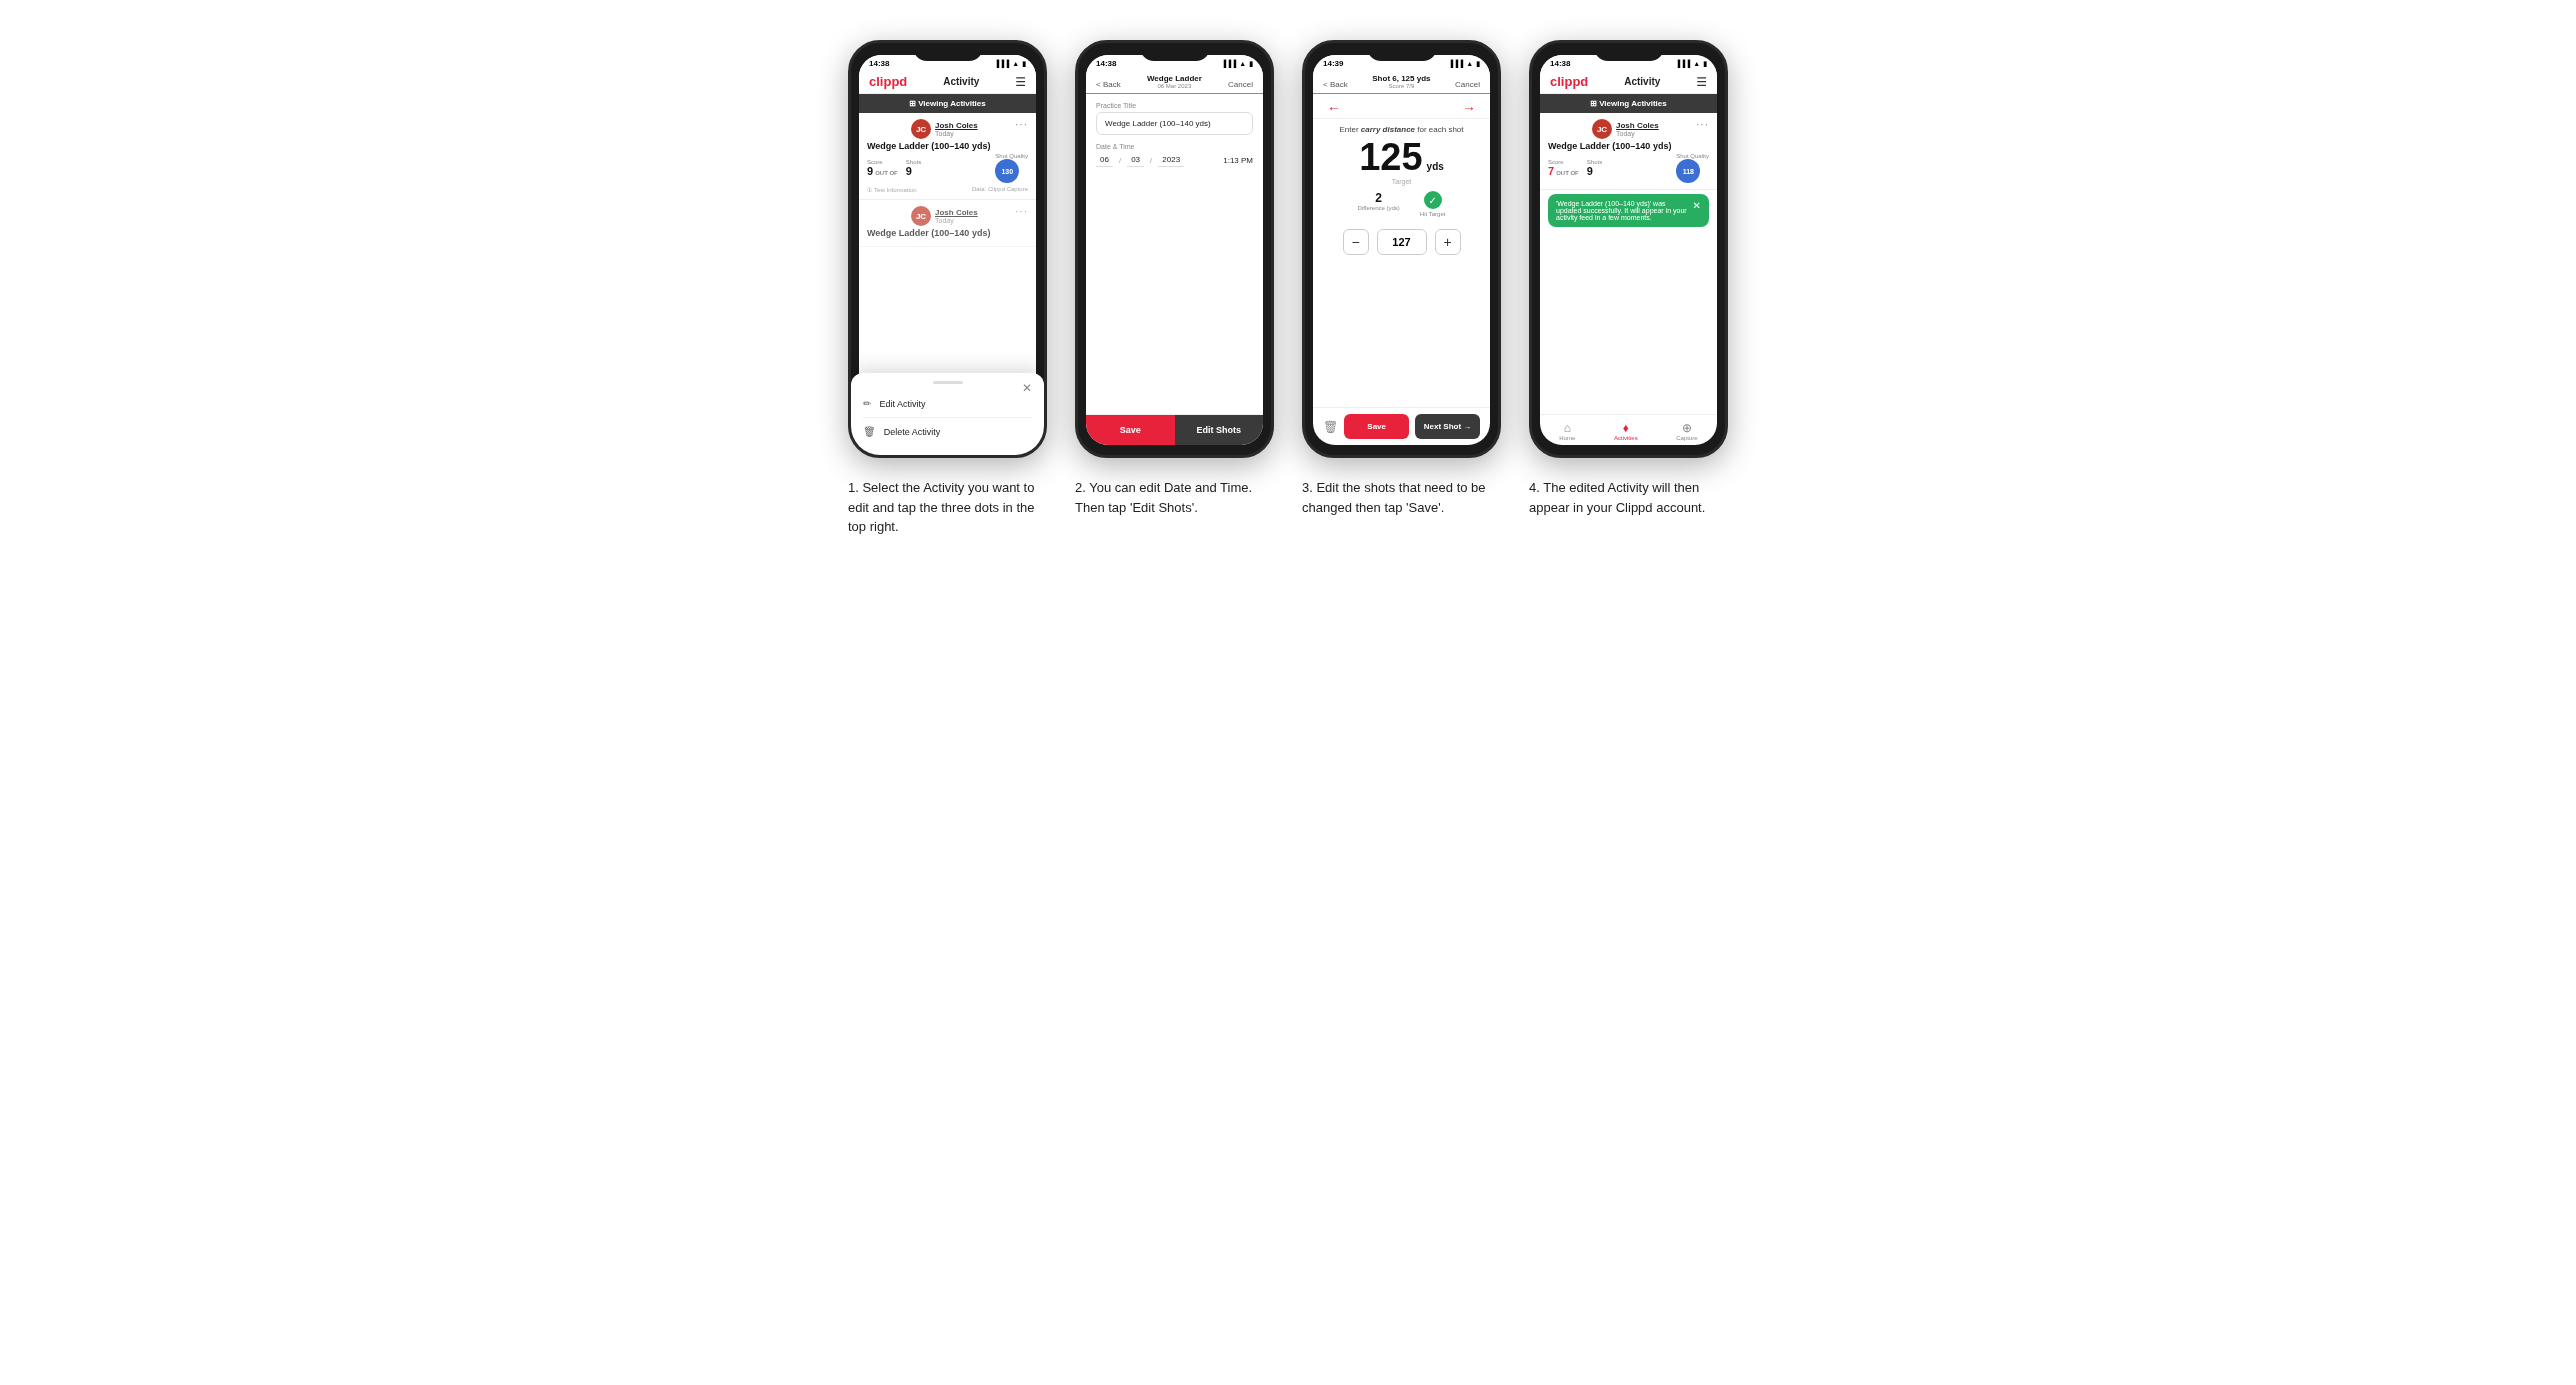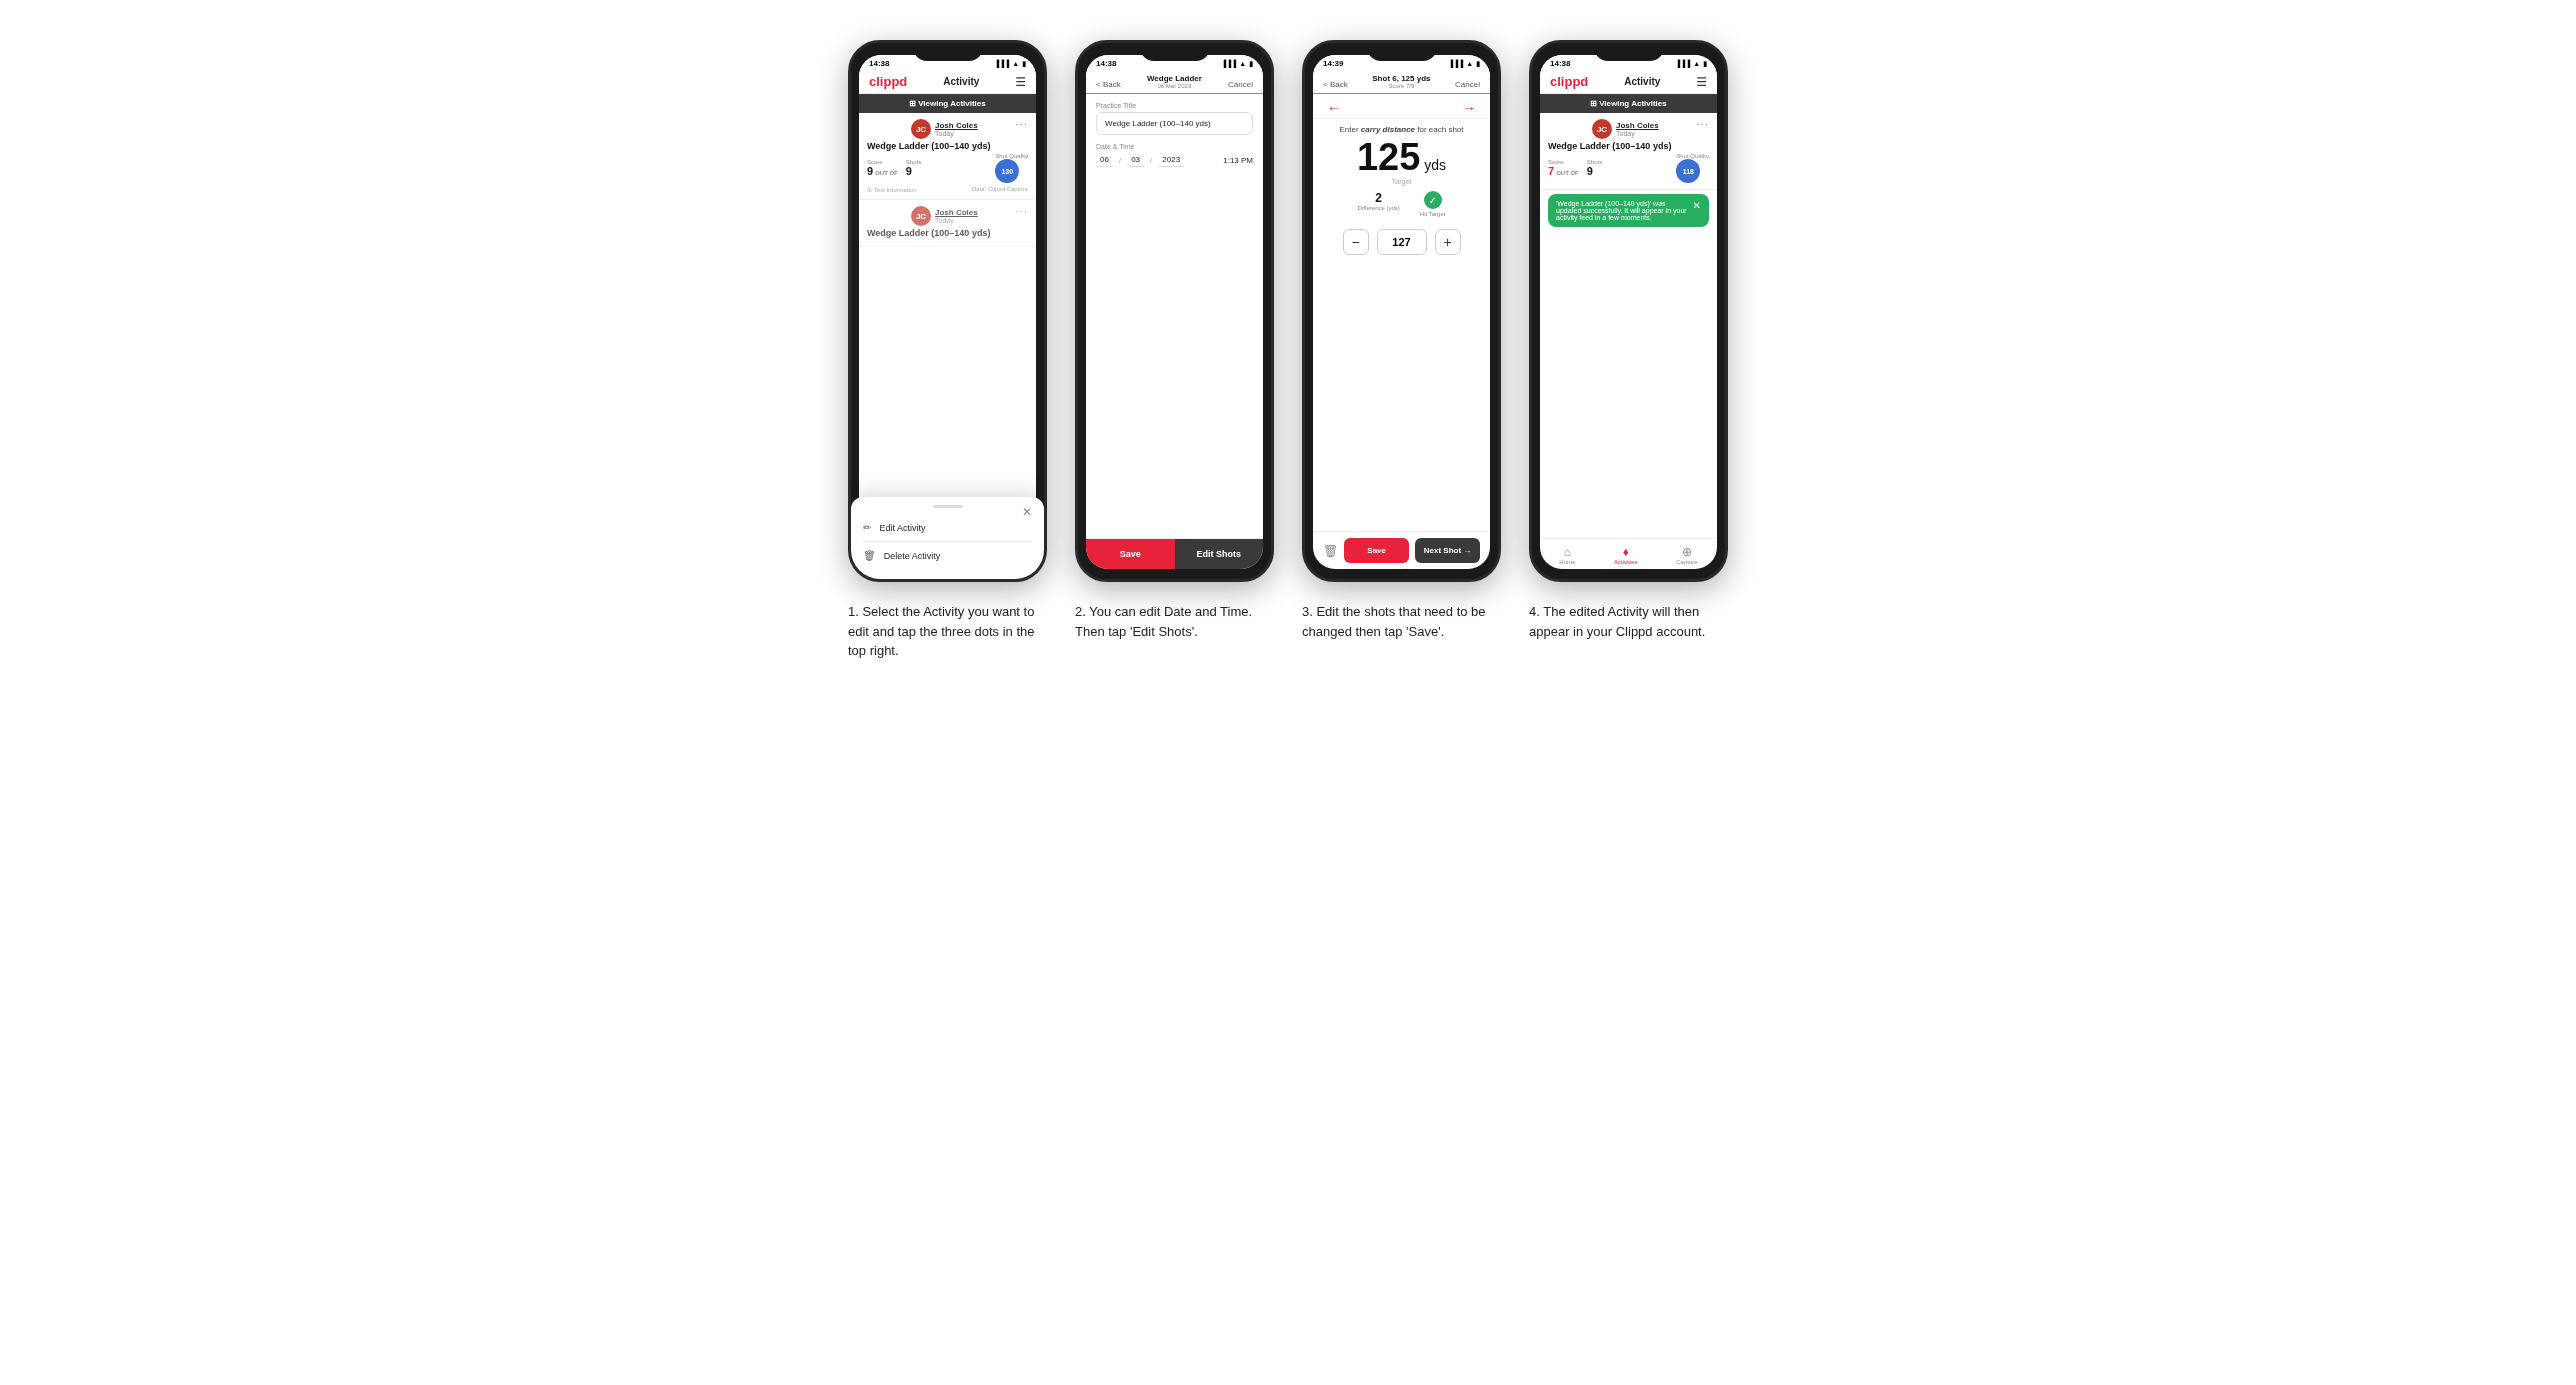--- a/index.html
+++ b/index.html
@@ -20,21 +20,21 @@
       flex-wrap: nowrap;
     }
     .phone-column {
       display: flex;
       flex-direction: column;
       align-items: center;
       width: 199px;
     }
     .phone-frame {
       width: 199px;
-      height: 542px;
+      height: 418px;
       background: #1a1a1a;
       border-radius: 32px;
       border: 3px solid #2a2a2a;
       padding: 12px 8px 10px 8px;
       position: relative;
       box-shadow: 0 8px 30px rgba(0,0,0,0.3);
       overflow: hidden;
     }
     .phone-notch {
       width: 70px;
@@ -252,21 +252,21 @@
       align-items: center;
       padding: 4px 14px;
       border-bottom: 1px solid #eee;
     }
     .arrow-btn { font-size: 14px; color: #e8223a; cursor: pointer; font-weight: 700; }
     .p3-shot-info { text-align: center; font-size: 7px; font-weight: 600; }
     .p3-body { padding: 6px 10px; flex: 1; display: flex; flex-direction: column; align-items: center; }
     .carry-text { font-size: 8px; color: #444; margin-bottom: 4px; text-align: center; }
     .carry-text b { font-style: italic; }
     .big-number { font-size: 38px; font-weight: 700; color: #111; line-height: 1; }
-    .big-unit { font-size: 14px; font-weight: 400; color: #111; }
+    .big-unit { font-size: 10px; font-weight: 700; color: #111; }
     .target-label { font-size: 7px; color: #aaa; margin-top: 2px; margin-bottom: 6px; }
     .stats-row {
       display: flex;
       gap: 20px;
       justify-content: center;
       margin-bottom: 8px;
     }
     .stat-item { text-align: center; }
     .stat-num { font-size: 12px; font-weight: 700; color: #111; }
     .stat-sub { font-size: 6px; color: #888; }

